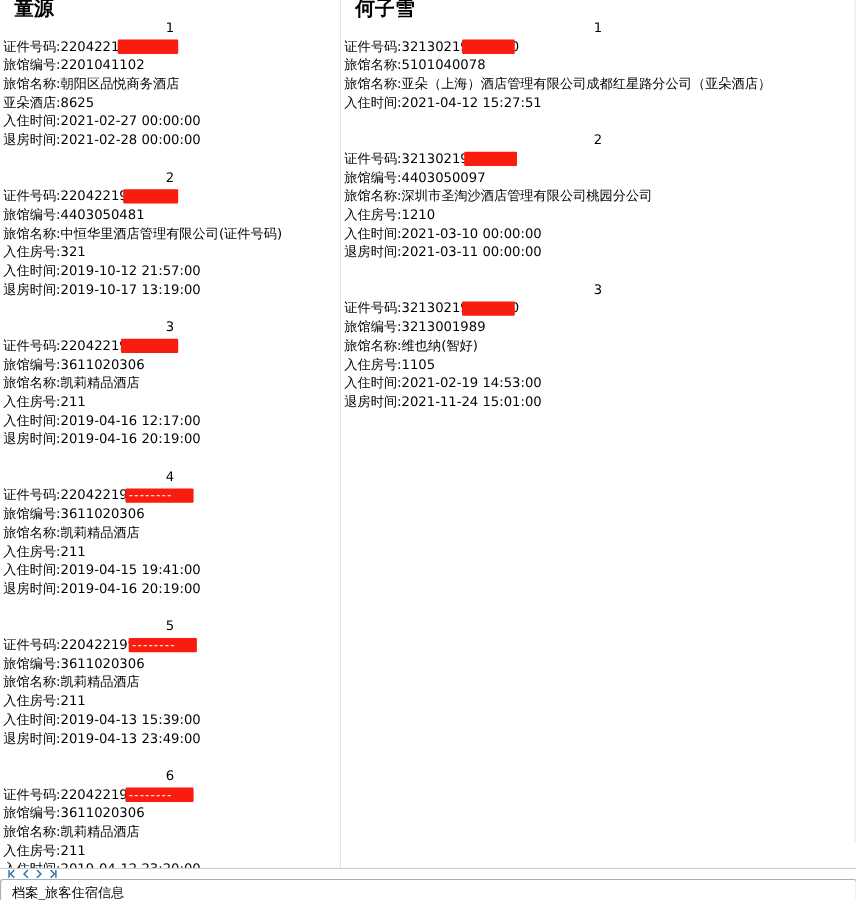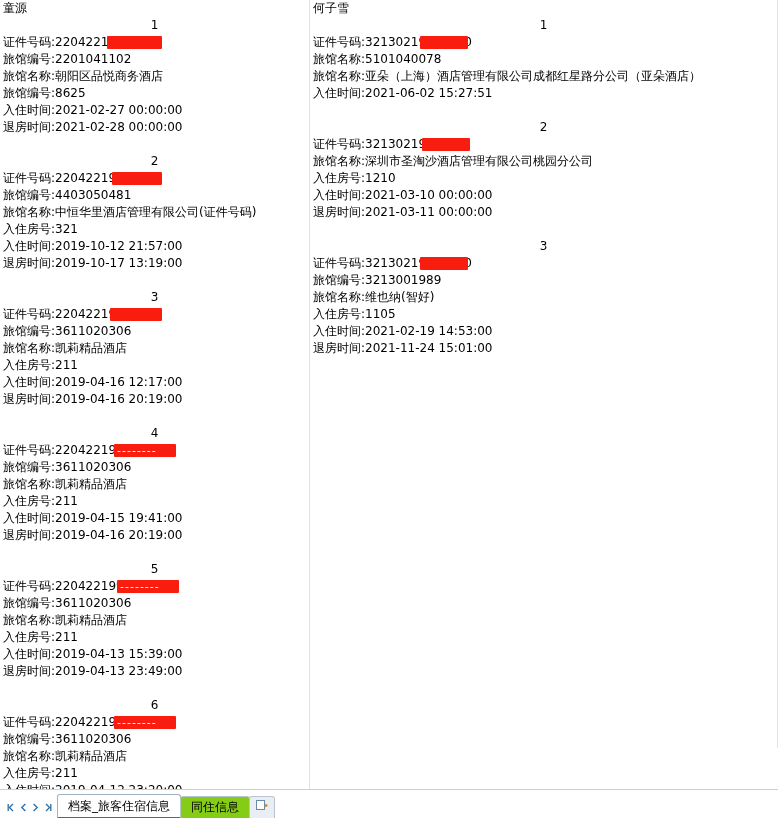--- a/index.html
+++ b/index.html
@@ -28,23 +28,23 @@
     position: absolute;
     top: 0;
     box-sizing: border-box;
   }
   .col-left  { left: 0px;   width: 310px; }
   .col-right { left: 310px; width: 468px; }
 
   .colheader {
     height: 17px;
     line-height: 17px;
-    padding-left: 3px;
-    font-size: 12px;
-    font-weight: normal;
+    padding-left: 13px;
+    font-size: 18px;
+    font-weight: bold;
     border-right: 1px solid #e2e2e2;
     box-sizing: border-box;
     white-space: nowrap;
   }
   .group { }
   .grp-num {
     height: 17px;
     line-height: 17px;
     text-align: center;
     font-size: 12px;
@@ -86,22 +86,22 @@
   
   .tabbar {
     position: absolute;
     left: 0;
     bottom: 0;
     width: 778px;
     height: 28px;
     background: #ffffff;
     border-top: 1px solid #c8d0d8;
     display: flex;
-    align-items: flex-end;
-    overflow: hidden;
+    overflow: hidden;
+    flex-direction: column;
   }
   .nav-arrows {
     display: flex;
     align-items: center;
     height: 22px;
     padding: 0 4px 0 6px;
     gap: 5px;
   }
   .nav-arrows svg { display: block; }
   .tab {
@@ -149,21 +149,21 @@
   <div class="col col-left">
     <div class="colheader">童源</div>
     <div id="left-body">
         <div class="group">
           <div class="grp-num">1</div>
           <div class="row idrow"><span>证件号码:220422190020</span><span class="redact solid" style="left: 107px; width: 55px;">
               <span class="dashes">--------</span>
             </span></div>
           <div class="row"><span>旅馆编号:2201041102</span></div>
           <div class="row"><span>旅馆名称:朝阳区品悦商务酒店</span></div>
-          <div class="row"><span>旅馆编号:8625</span></div>
+          <div class="row"><span>亚朵酒店:8625</span></div>
           <div class="row"><span>入住时间:2021-02-27 00:00:00</span></div>
           <div class="row"><span>退房时间:2021-02-28 00:00:00</span></div>
           <div class="row blank">&nbsp;</div>
         </div>
         <div class="group">
           <div class="grp-num">2</div>
           <div class="row idrow"><span>证件号码:2204221990020</span><span class="redact solid" style="left: 112px; width: 50px;">
               <span class="dashes">--------</span>
             </span></div>
           <div class="row"><span>旅馆编号:4403050481</span></div>
@@ -224,28 +224,29 @@
   <div class="col col-right">
     <div class="colheader">何子雪</div>
     <div id="right-body">
         <div class="group">
           <div class="grp-num">1</div>
           <div class="row idrow"><span>证件号码:32130219190040</span><span class="redact solid" style="left: 110px; width: 48px;">
               <span class="dashes">--------</span>
             </span></div>
           <div class="row"><span>旅馆名称:5101040078</span></div>
           <div class="row"><span>旅馆名称:亚朵（上海）酒店管理有限公司成都红星路分公司（亚朵酒店）</span></div>
-          <div class="row"><span>入住时间:2021-06-02 15:27:51</span></div>
+          <div class="row"><span>入住时间:2021-04-12 15:27:51</span></div>
           <div class="row blank">&nbsp;</div>
         </div>
         <div class="group">
           <div class="grp-num">2</div>
           <div class="row idrow"><span>证件号码:3213021990040</span><span class="redact solid" style="left: 112px; width: 48px;">
               <span class="dashes">--------</span>
             </span></div>
+          <div class="row"><span>旅馆编号:4403050097</span></div>
           <div class="row"><span>旅馆名称:深圳市圣淘沙酒店管理有限公司桃园分公司</span></div>
           <div class="row"><span>入住房号:1210</span></div>
           <div class="row"><span>入住时间:2021-03-10 00:00:00</span></div>
           <div class="row"><span>退房时间:2021-03-11 00:00:00</span></div>
           <div class="row blank">&nbsp;</div>
         </div>
         <div class="group">
           <div class="grp-num">3</div>
           <div class="row idrow"><span>证件号码:32130219190040</span><span class="redact solid" style="left: 110px; width: 48px;">
               <span class="dashes">--------</span>

